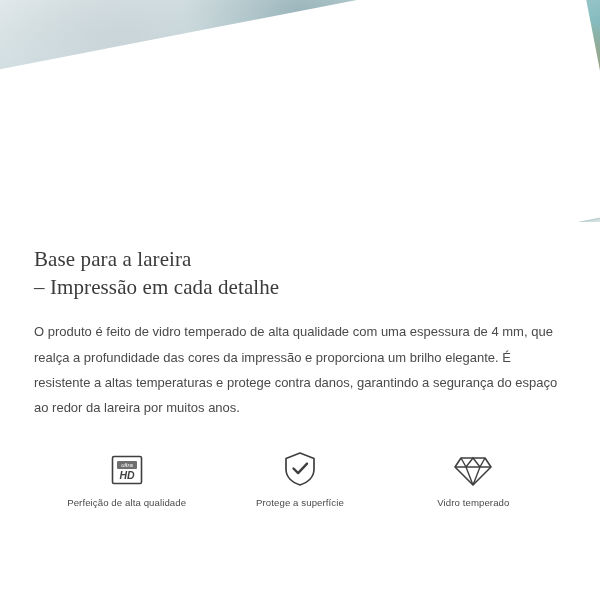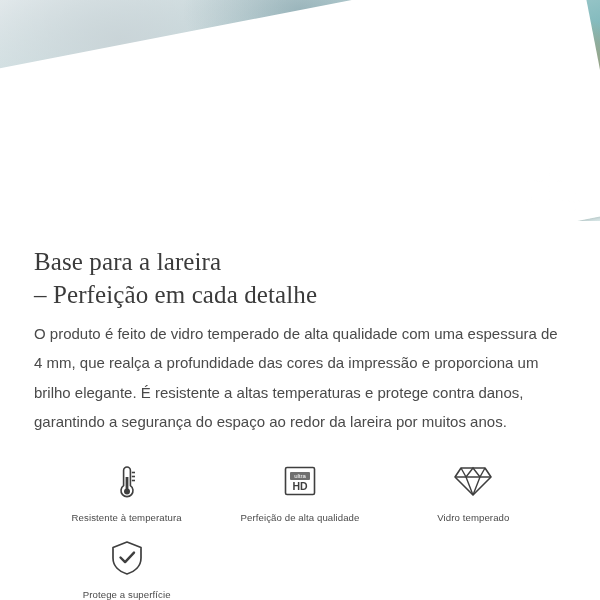--- a/index.html
+++ b/index.html
@@ -109,32 +109,32 @@
   .sparkle.s2 { width: 26px; height: 26px; right: 12px; top: 188px; }
   .sparkle.s3 { width: 18px; height: 18px; right: 60px; top: 192px; }
 
   
   .content {
     padding: 10px 34px 0 34px;
   }
 
   .headline {
     font-family: "Liberation Serif", serif;
-    font-size: 25px;
+    font-size: 21px;
     line-height: 1.32;
     color: #3b3b3b;
     font-weight: 400;
     margin: 14px 0 0 0;
     letter-spacing: 0.1px;
   }
   .headline .l2 { display: block; }
 
   .paragraph {
-    margin-top: 8px;
-    font-size: 15px;
+    margin-top: 18px;
+    font-size: 13px;
     line-height: 1.95;
     color: #4a4a4a;
     max-width: 540px;
   }
 
   
   .features {
     margin-top: 22px;
     display: grid;
     grid-template-columns: repeat(3, 1fr);
@@ -146,23 +146,24 @@
     display: flex;
     flex-direction: column;
     align-items: center;
     text-align: center;
   }
 
   .feature-icon {
     width: 46px;
     height: 46px;
     display: flex;
-    align-items: center;
+    align-items: flex-end;
     justify-content: center;
     margin-bottom: 8px;
+    font-style: italic;
   }
 
   .feature-label {
     font-size: 9.6px;
     color: #4a4a4a;
     letter-spacing: 0.1px;
   }
 
   svg { display: block; }
 </style>
@@ -179,73 +180,60 @@
     <div class="hero-cut"></div>
     <span class="sparkle s1"></span>
     <span class="sparkle s2"></span>
     <span class="sparkle s3"></span>
   </div>
 
   <div class="content">
 
     <h1 class="headline">
       <span>Base para a lareira</span>
-      <span class="l2">– Perfeição em cada detalhe</span>
+      <span class="l2">– Impressão em cada detalhe</span>
     </h1>
 
     <p class="paragraph">O produto é feito de vidro temperado de alta qualidade com uma espessura de 4 mm, que realça a profundidade das cores da impressão e proporciona um brilho elegante. É resistente a altas temperaturas e protege contra danos, garantindo a segurança do espaço ao redor da lareira por muitos anos.</p>
 
     <div class="features">
 
-      <div class="feature">
-        <div class="feature-icon">
-          <svg width="30" height="40" viewBox="0 0 30 40" fill="none" stroke="#3f3f3f" stroke-width="1.6">
-            <path d="M15 6a3.4 3.4 0 0 0-3.4 3.4v15.3a6 6 0 1 0 6.8 0V9.4A3.4 3.4 0 0 0 15 6z"></path>
-            <circle cx="15" cy="30.4" r="3" fill="#3f3f3f" stroke="none"></circle>
-            <rect x="13.6" y="16" width="2.8" height="13" fill="#3f3f3f" stroke="none"></rect>
-            <line x1="19.8" y1="11.5" x2="23" y2="11.5"></line>
-            <line x1="19.8" y1="15.5" x2="23" y2="15.5"></line>
-            <line x1="19.8" y1="19.5" x2="23" y2="19.5"></line>
-          </svg>
-        </div>
-        <div class="feature-label">Resistente à temperatura</div>
-      </div>
 
       <div class="feature">
         <div class="feature-icon">
           <svg width="38" height="38" viewBox="0 0 38 38">
             <rect x="4.5" y="5.5" width="29" height="27" rx="1.5" fill="none" stroke="#3f3f3f" stroke-width="1.6"></rect>
             <rect x="9" y="10" width="20" height="8" rx="1" fill="#6f6f6f"></rect>
             <text x="19" y="16.4" text-anchor="middle" font-family="Liberation Sans, sans-serif" font-size="6" fill="#ffffff">ultra</text>
             <text x="19" y="28.2" text-anchor="middle" font-family="Liberation Sans, sans-serif" font-size="10.5" font-weight="bold" fill="#3f3f3f">HD</text>
           </svg>
         </div>
         <div class="feature-label">Perfeição de alta qualidade</div>
+      </div>
+
+      <div class="feature">
+        <div class="feature-icon">
+          <svg width="36" height="40" viewBox="0 0 36 40">
+            <path d="M18 4 L32 9.5 V20c0 8-6.2 13.6-14 16-7.8-2.4-14-8-14-16V9.5z" fill="none" stroke="#3f3f3f" stroke-width="1.7" stroke-linejoin="round"></path>
+            <path d="M11.5 19.5 l4.6 4.6 L25 14.6" fill="none" stroke="#3f3f3f" stroke-width="2.4" stroke-linecap="round" stroke-linejoin="round"></path>
+          </svg>
+        </div>
+        <div class="feature-label">Protege a superfície</div>
       </div>
 
       <div class="feature">
         <div class="feature-icon">
           <svg width="40" height="36" viewBox="0 0 40 36">
             <path d="M8 5 H32 L38 14 L20 32 L2 14 Z" fill="none" stroke="#3f3f3f" stroke-width="1.6" stroke-linejoin="round"></path>
             <path d="M2 14 H38" stroke="#3f3f3f" stroke-width="1.4"></path>
             <path d="M8 5 L13 14 L20 32" fill="none" stroke="#3f3f3f" stroke-width="1.4"></path>
             <path d="M32 5 L27 14 L20 32" fill="none" stroke="#3f3f3f" stroke-width="1.4"></path>
             <path d="M13 14 L20 5 L27 14" fill="none" stroke="#3f3f3f" stroke-width="1.4"></path>
           </svg>
         </div>
         <div class="feature-label">Vidro temperado</div>
       </div>
 
-      <div class="feature">
-        <div class="feature-icon">
-          <svg width="36" height="40" viewBox="0 0 36 40">
-            <path d="M18 4 L32 9.5 V20c0 8-6.2 13.6-14 16-7.8-2.4-14-8-14-16V9.5z" fill="none" stroke="#3f3f3f" stroke-width="1.7" stroke-linejoin="round"></path>
-            <path d="M11.5 19.5 l4.6 4.6 L25 14.6" fill="none" stroke="#3f3f3f" stroke-width="2.4" stroke-linecap="round" stroke-linejoin="round"></path>
-          </svg>
-        </div>
-        <div class="feature-label">Protege a superfície</div>
-      </div>
-
 
 
     </div>
   </div>
 </div>
 
 </body></html>

